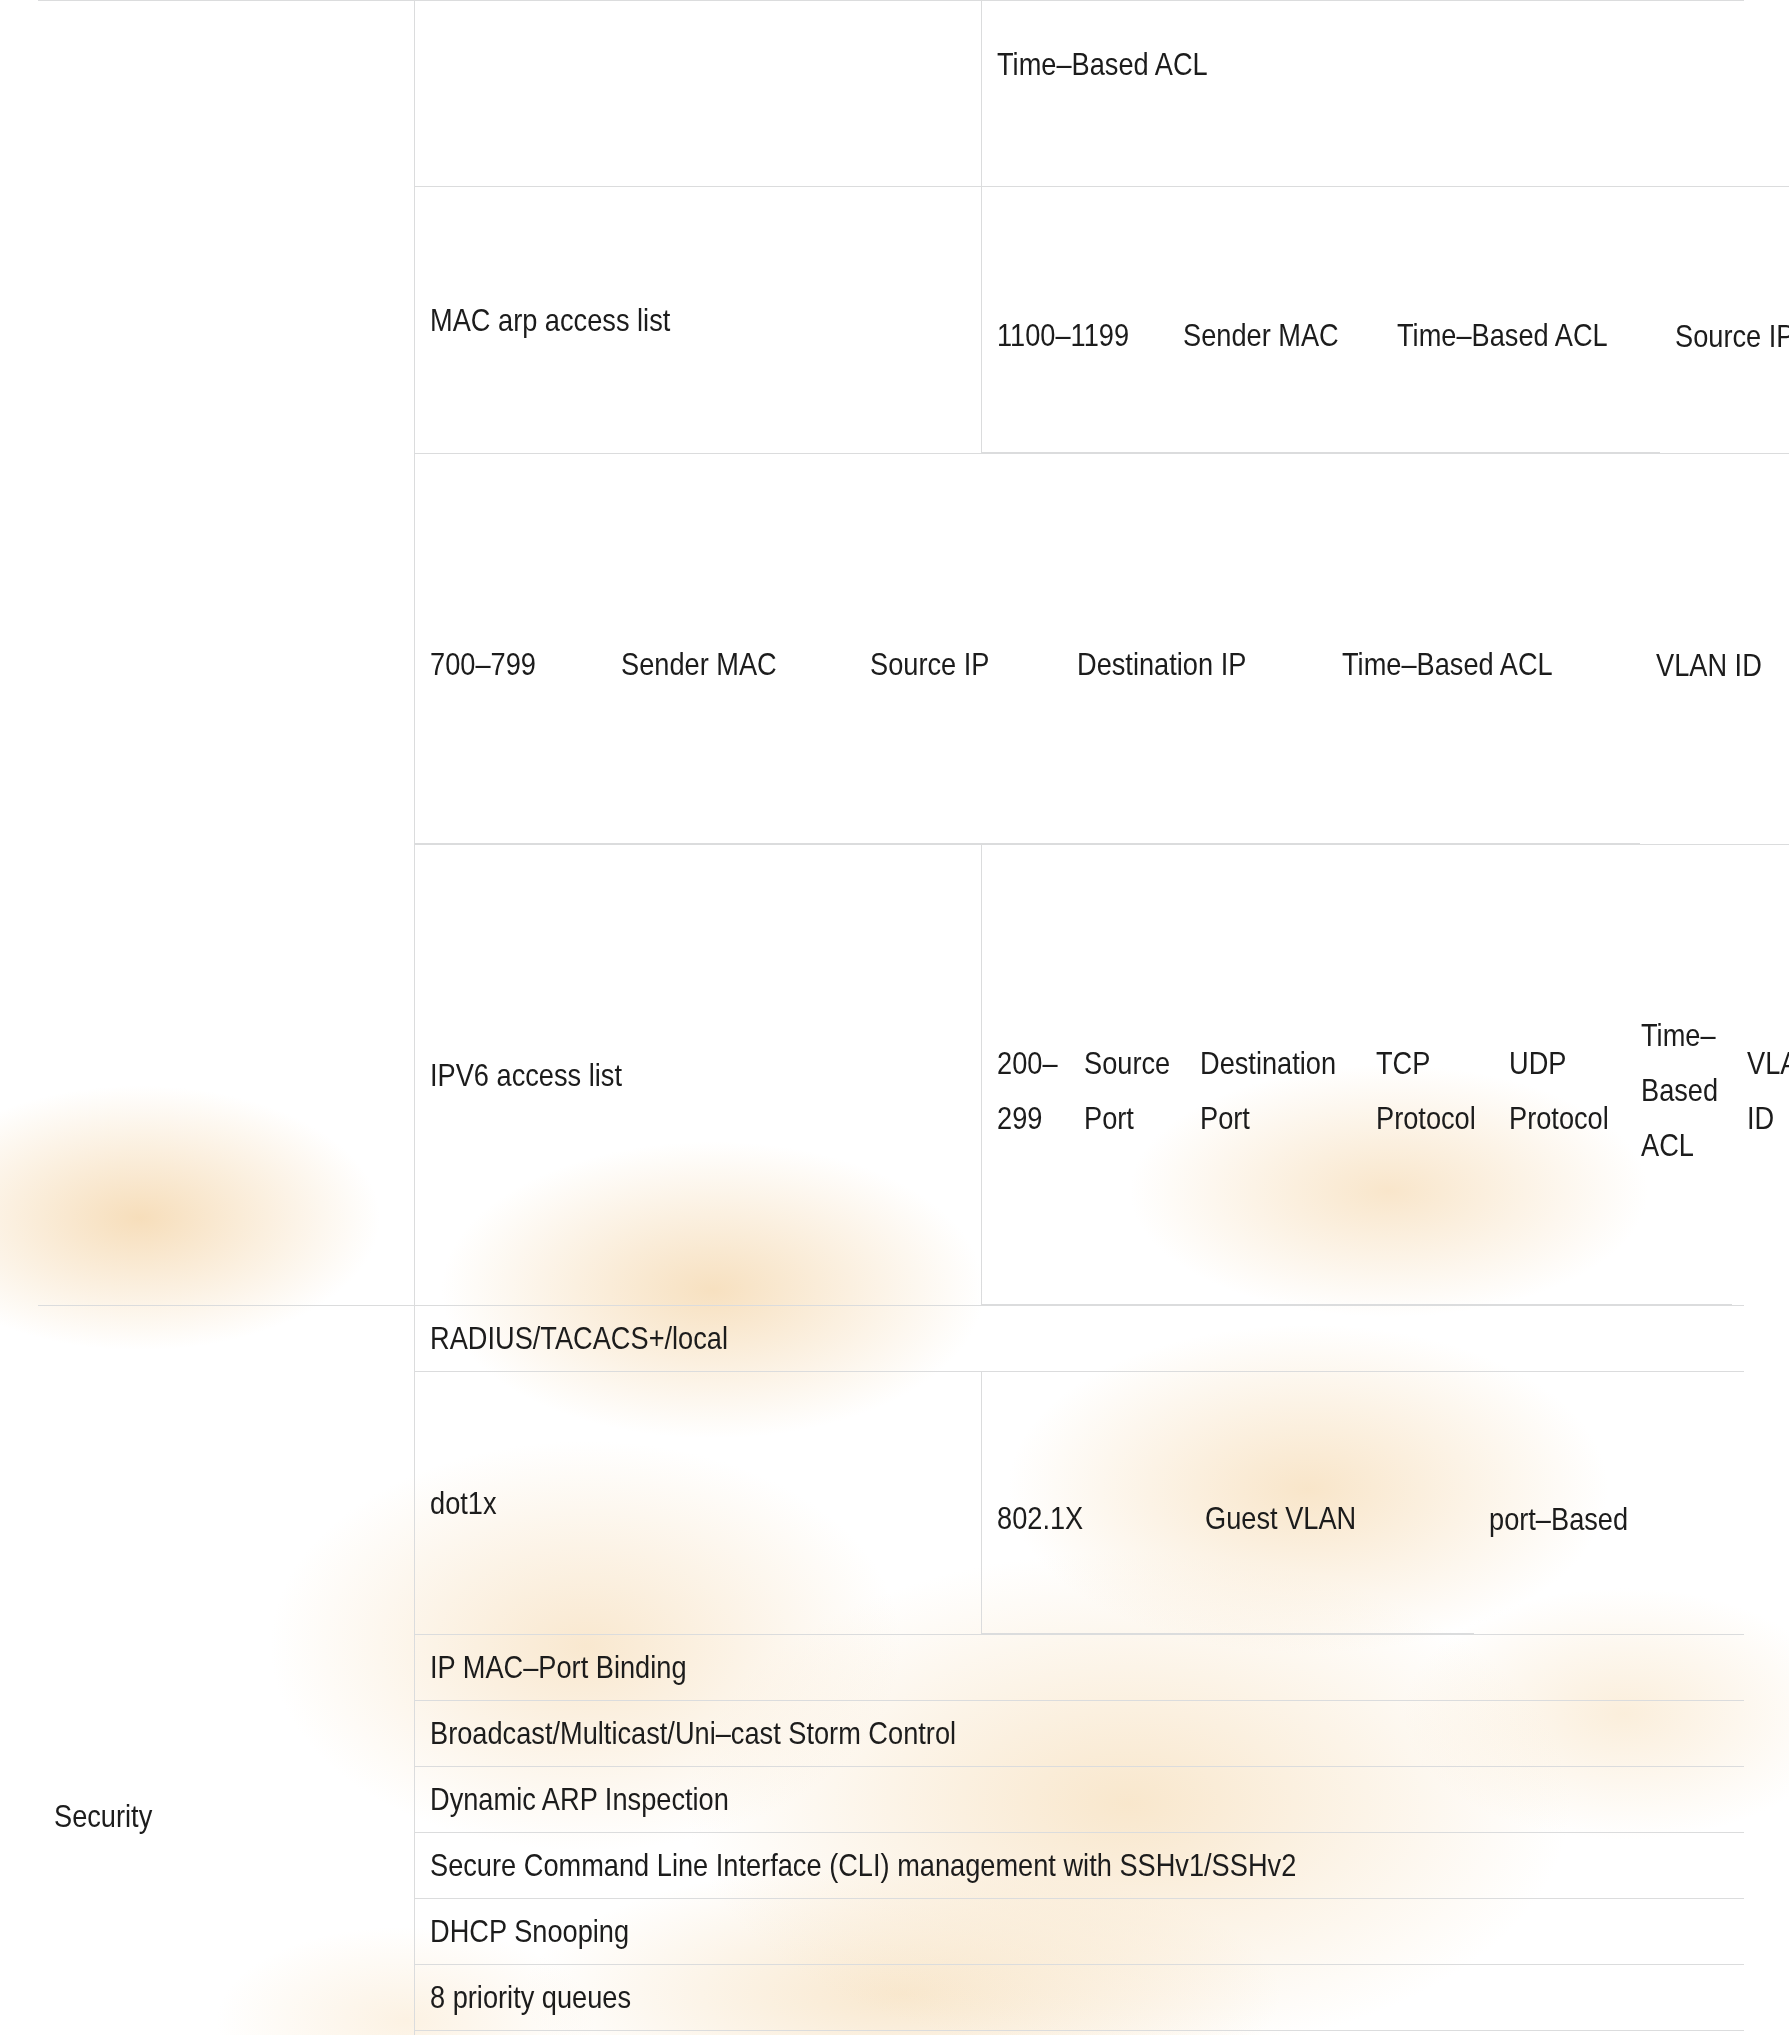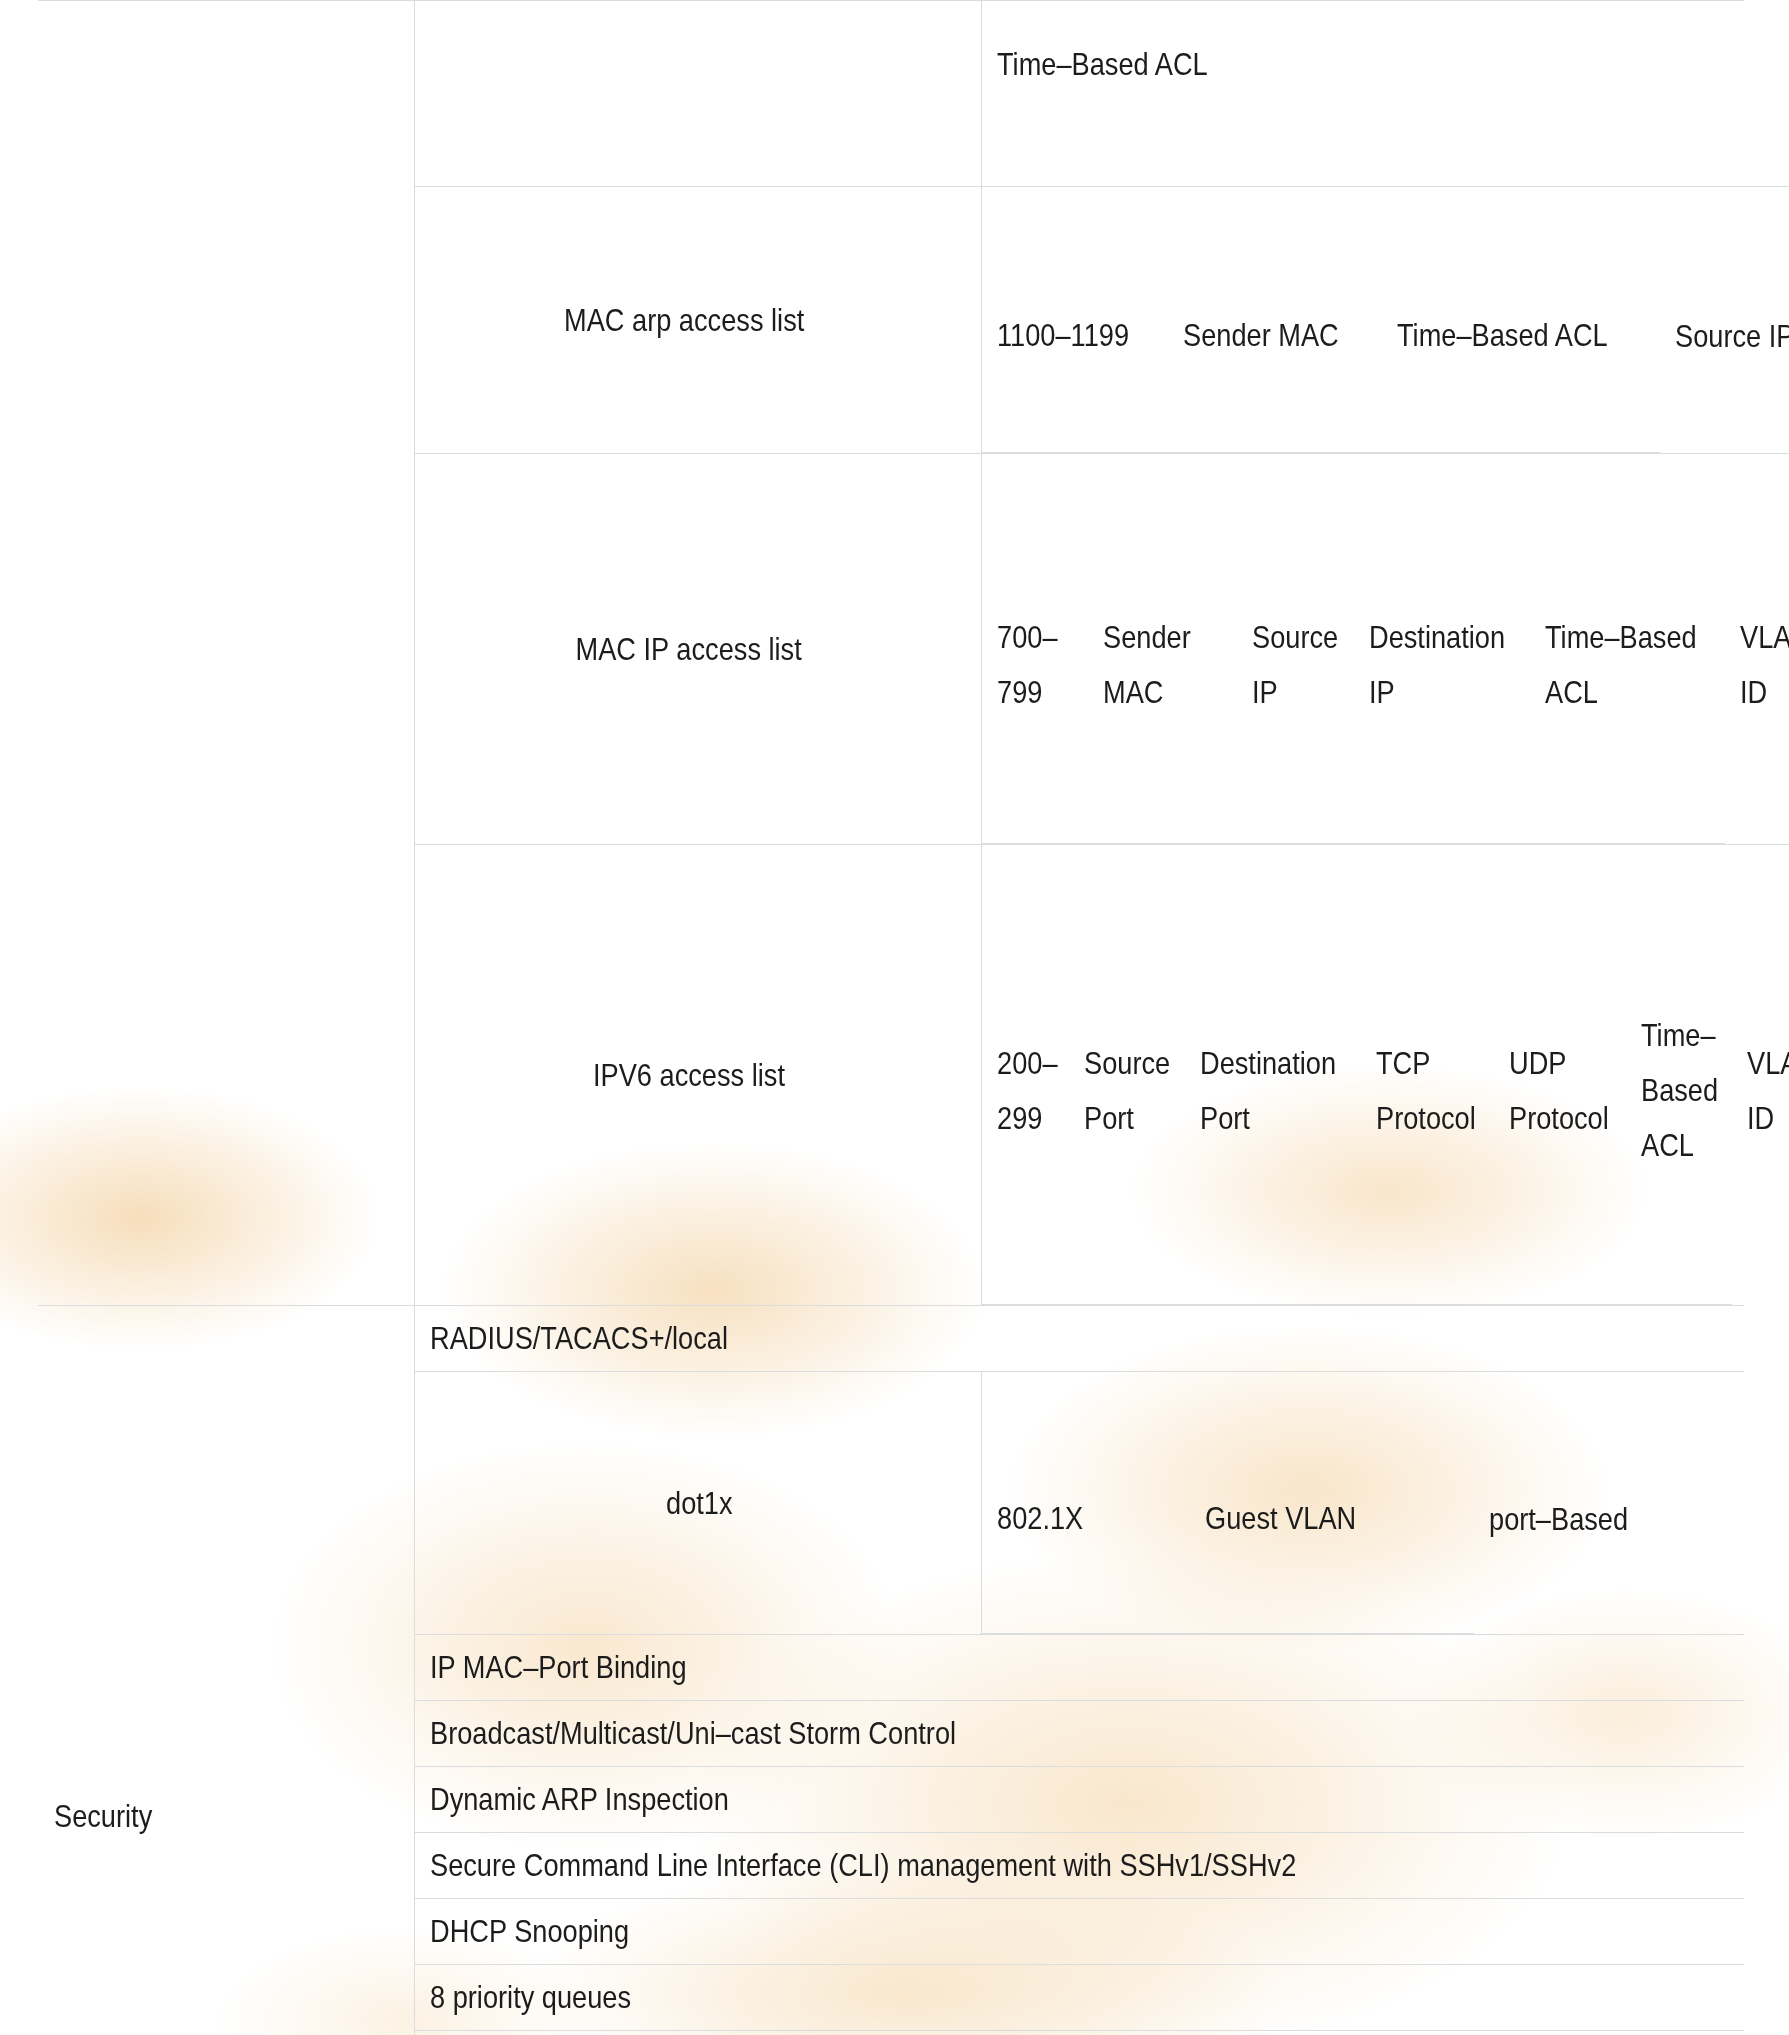--- a/index.html
+++ b/index.html
@@ -25,21 +25,21 @@
   .tbl{position:absolute;left:38px;top:0;width:1706px;height:2035px;
        border-top:1.4px solid #dbdcdd;box-sizing:border-box;}
   .tbl *{box-sizing:border-box;}
   .block{display:flex;width:100%;}
   .block.bb{border-bottom:1.4px solid #dbdcdd;}
   .col1{width:377px;flex:none;border-right:1.4px solid #dbdcdd;position:relative;}
   .rest{flex:1 1 auto;display:flex;flex-direction:column;}
   .fsection{display:flex;width:100%;}
   .fsection.bb{border-bottom:1.4px solid #dbdcdd;}
   .fcell{width:567px;flex:none;border-right:1.4px solid #dbdcdd;
-         display:flex;align-items:center;padding-left:15px;justify-content:center;}
+         display:flex;align-items:center;padding-left:15px;}
   .dlist{flex:1 1 auto;display:flex;margin-top:32px;}
   .ditem{flex:1 1 auto;display:flex;align-items:center;padding-left:15.3px;
          border-bottom:1.4px solid #dbdcdd;}
   .ditem.fixed{flex:none;}
   .dlist .ditem:last-child{border-bottom:none;}
   .srow{flex:none;display:flex;align-items:center;padding-left:15px;
         border-bottom:1.4px solid #dbdcdd;}
   .cell-text{display:inline-block;transform:scaleX(0.85);transform-origin:0 50%;
              font-size:32px;line-height:55px;white-space:pre-wrap;color:#1c1c1c;}
   .sec-label{position:absolute;left:16px;top:483px;}
@@ -76,23 +76,20 @@
               </div>
               <div class="ditem">
                 <span class="cell-text">Time–Based ACL</span>
               </div>
               <div class="ditem">
                 <span class="cell-text">Source IP</span>
               </div>
             </div>
           </div>
           <div class="fsection bb" style="height: 391px;">
-            <div class="fcell">
-              <span class="cell-text"> MAC IP access list</span>
-            </div>
             <div class="dlist">
               <div class="ditem">
                 <span class="cell-text">700–799</span>
               </div>
               <div class="ditem">
                 <span class="cell-text">Sender MAC</span>
               </div>
               <div class="ditem">
                 <span class="cell-text">Source IP</span>
               </div>

